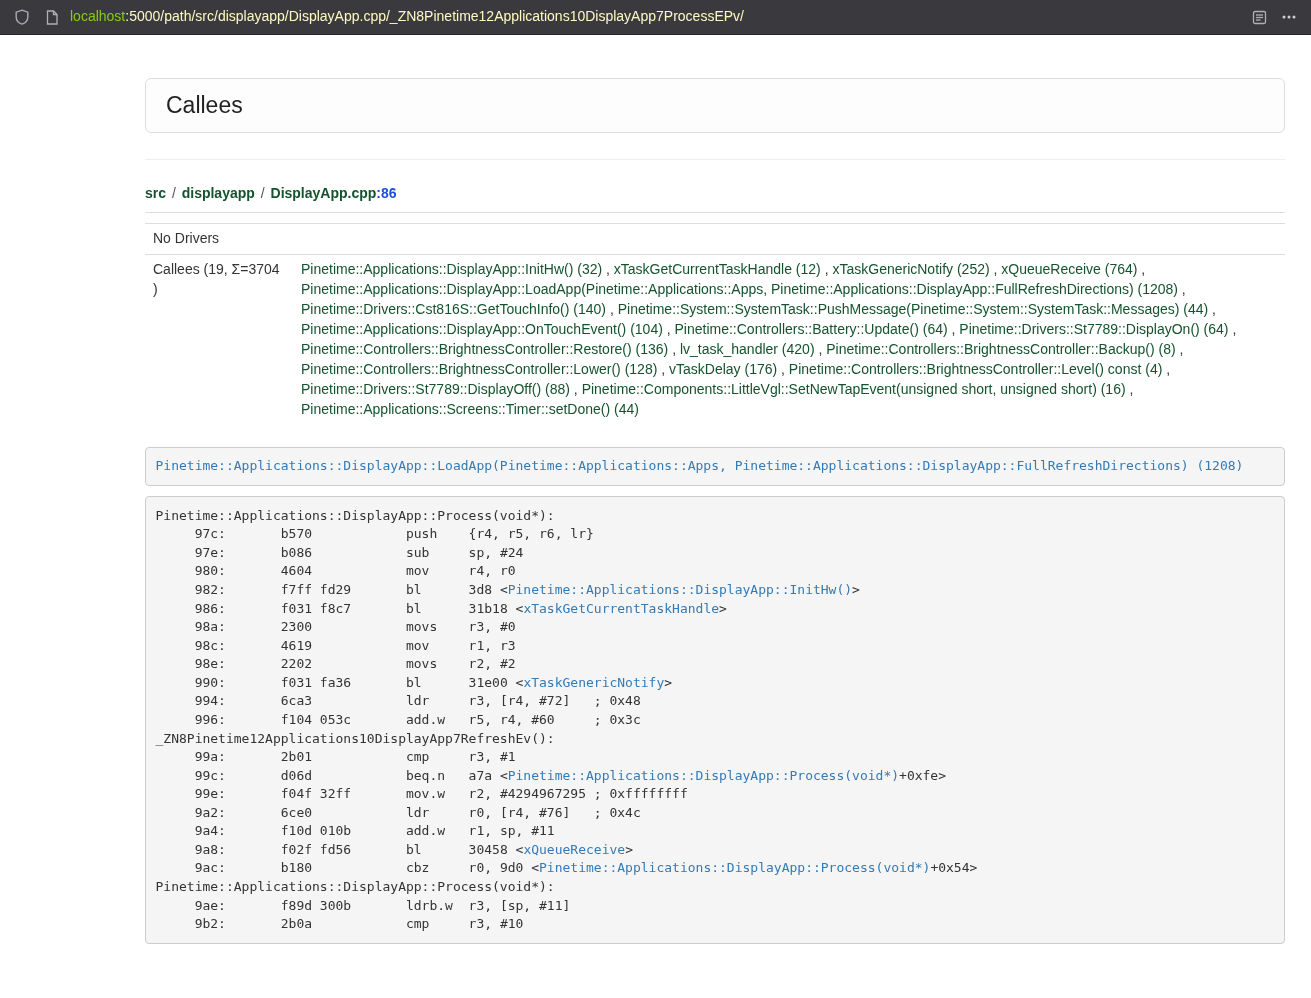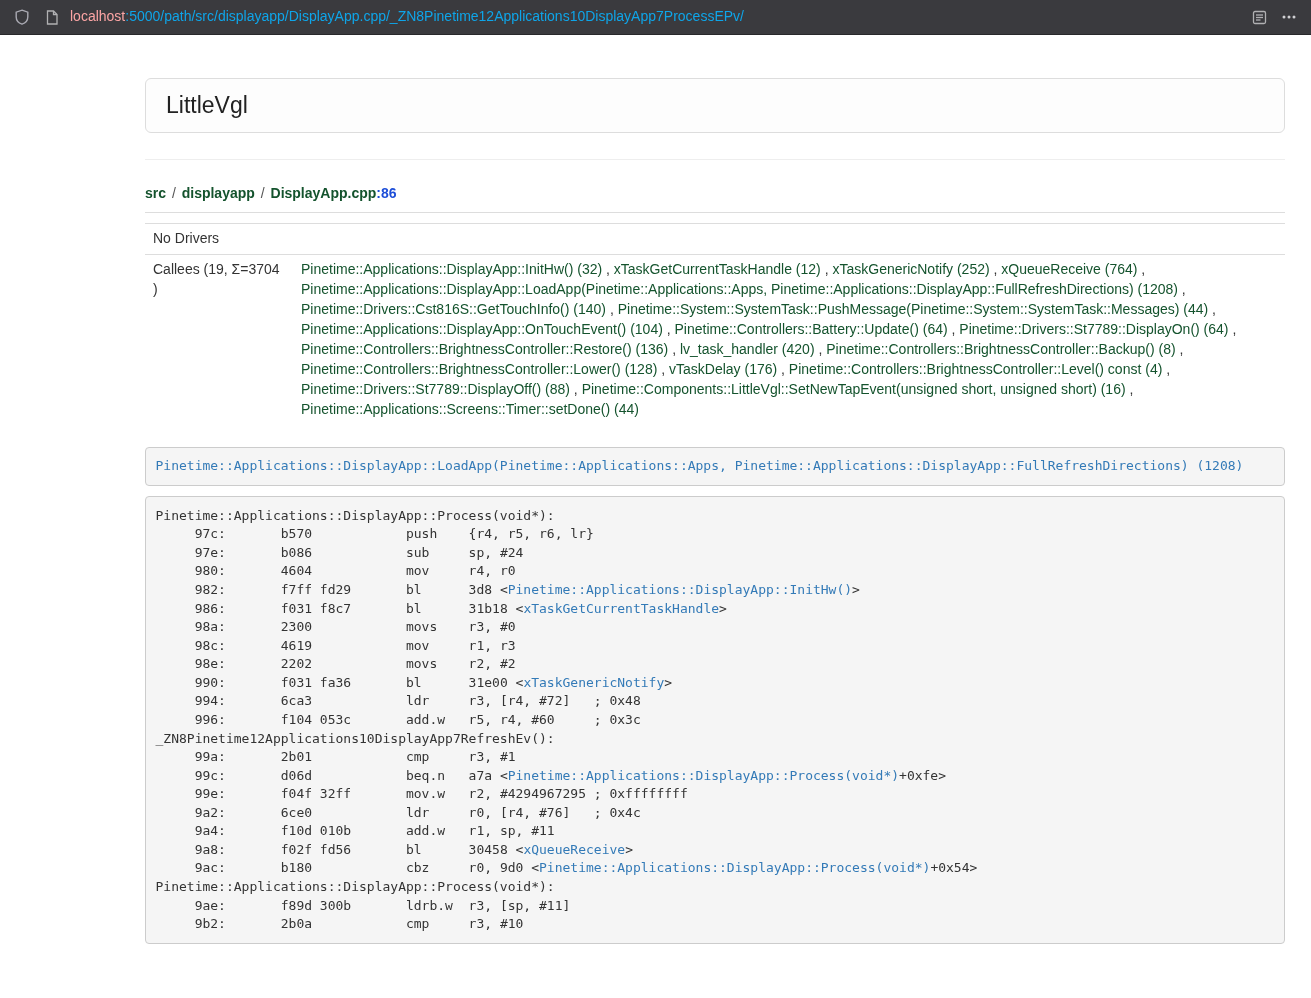--- a/index.html
+++ b/index.html
@@ -13,22 +13,22 @@
   a { color: #14532d; text-decoration: none; }
 
   
   .topbar {
     height: 35px; background: #3a3a3e; border-bottom: 1px solid #28282b;
     display: flex; align-items: center; padding: 0 12px; gap: 10px;
   }
   .tb-icon { display: inline-flex; align-items: center; justify-content: center; width: 20px; height: 20px; flex: 0 0 auto; }
   .urlbar { flex: 1 1 auto; display: flex; align-items: center; gap: 8px; min-width: 0; }
   .url-text { font-size: 14px; white-space: nowrap; overflow: hidden; }
-  .url-host { color: #fca5a5; }
-  .url-path { color: #0ea5e9; }
+  .url-host { color: #84cc16; }
+  .url-path { color: #fef9c3; }
 
   
   .container { margin-left: 145px; width: 1140px; padding-top: 43px; }
   .app-box {
     border: 1px solid #ddd; border-radius: 6px; background: #fdfdfd;
     padding: 10px 20px; font-size: 23px; color: #222; margin-bottom: 26px;
   }
   hr.sep { border: 0; border-top: 1px solid #eee; margin: 0 0 24px 0; }
 
   .breadcrumb { font-weight: bold; font-size: 14px; margin-bottom: 8px; color: #333; }
@@ -94,21 +94,21 @@
         <circle cx="3" cy="8" r="1.5" fill="#cfcfd2"></circle>
         <circle cx="8" cy="8" r="1.5" fill="#cfcfd2"></circle>
         <circle cx="13" cy="8" r="1.5" fill="#cfcfd2"></circle>
       </svg>
   </span>
 </div>
 
 <div class="container">
 
   <div class="app-box">
-    <span>LittleVgl</span>
+    <span>Callees</span>
   </div>
 
   <hr class="sep">
 
   <div class="breadcrumb">
     <a href="#">src</a><span class="divider"> / </span><a href="#">displayapp</a><span class="divider"> / </span><a href="#">DisplayApp.cpp</a><span class="line-no">:86</span>
   </div>
 
   <table class="main">
     <tbody>

